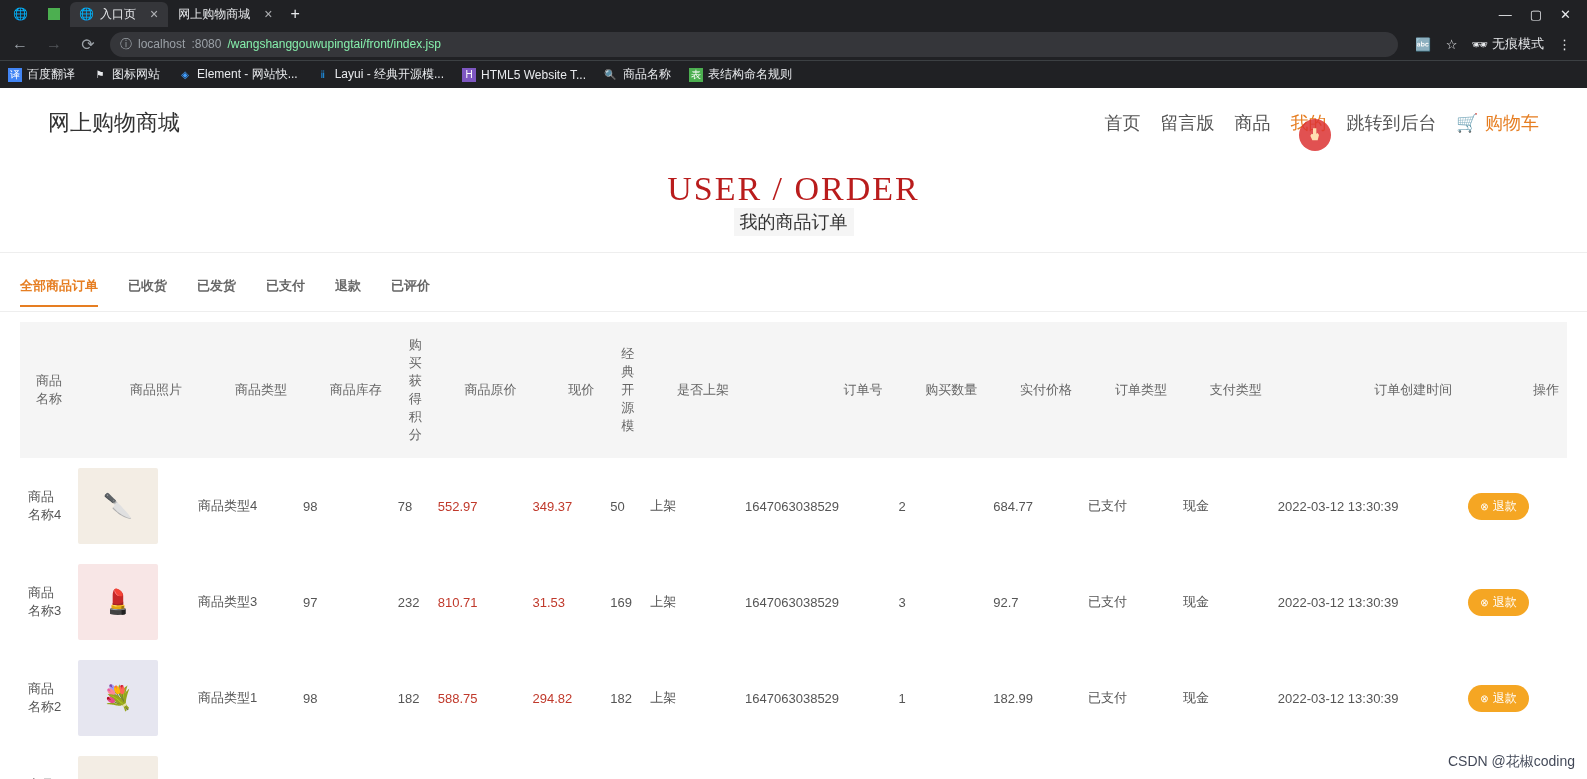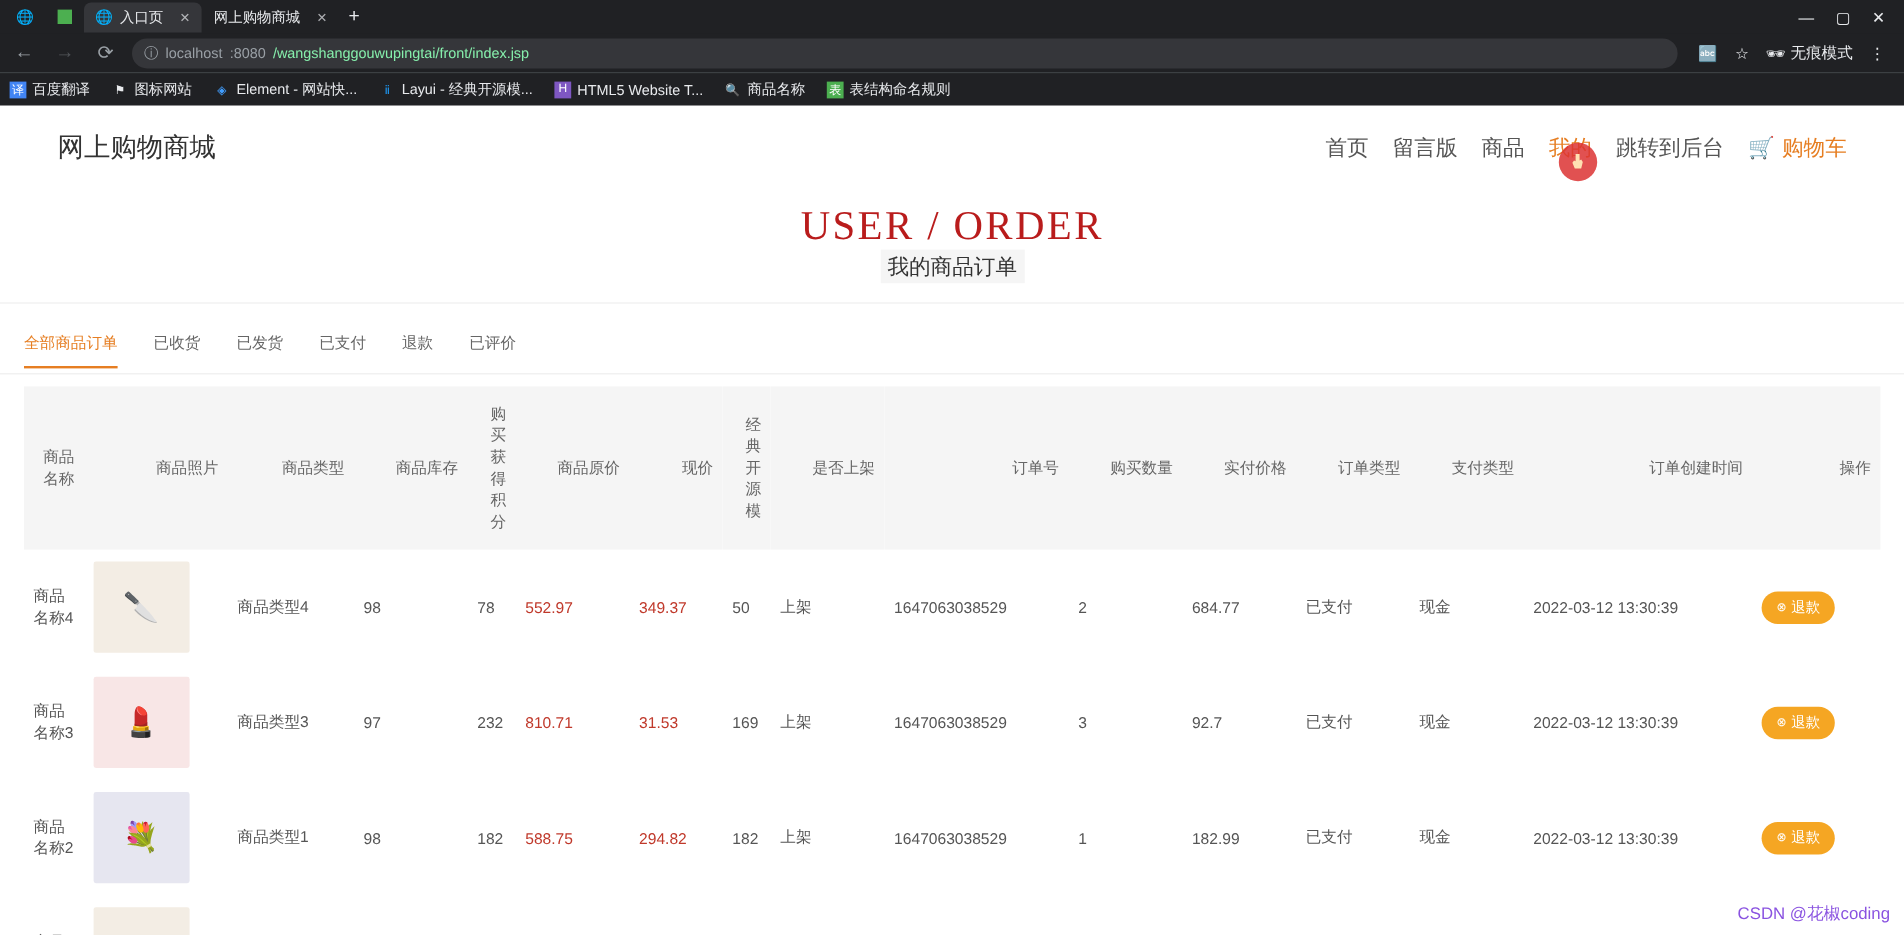--- a/index.html
+++ b/index.html
@@ -35,34 +35,34 @@
     .main-nav a.cart { color: #e67e22; display: flex; align-items: center; gap: 6px; }
     .main-nav a.mine { color: #e67e22; position: relative; }
     .cursor-indicator { position: absolute; top: 8px; left: 8px; width: 32px; height: 32px; border-radius: 50%; background: rgba(220,50,50,0.85); display: flex; align-items: center; justify-content: center; }
     
     .page-title-block { text-align: center; padding: 12px 0 8px; }
     .page-title-en { font-family: Georgia, serif; font-size: 34px; color: #b91c1c; letter-spacing: 2px; }
     .page-title-cn { font-size: 18px; color: #333; background: #f5f5f5; display: inline-block; padding: 2px 6px; }
     hr.sep { border: none; border-top: 1px solid #eee; margin: 8px 0 0; }
     
     .order-tabs { display: flex; gap: 30px; padding: 18px 20px 4px; font-size: 13px; color: #666; border-bottom: 1px solid #eee; }
-    .order-tab { padding: 6px 0 10px; cursor: pointer; }
+    .order-tab { padding: 6px 0 10px; cursor: pointer; font-weight: bold; }
     .order-tab.active { color: #e67e22; border-bottom: 2px solid #e67e22; }
     
     .order-table { width: calc(100% - 40px); margin: 10px 20px; border-collapse: collapse; font-size: 13px; color: #555; }
     .order-table thead th { background: #f5f5f5; font-weight: normal; text-align: right; padding: 14px 8px; color: #666; }
     .order-table tbody td { padding: 10px 8px; vertical-align: middle; border-bottom: 0px solid #f0f0f0; }
     .order-table .price-orig, .order-table .price-now { color: #c0392b; }
     .product-img { width: 80px; height: 76px; background: #f3ede4; display: flex; align-items: center; justify-content: center; font-size: 24px; border-radius: 2px; }
     .product-img.cosmetics { background: #f8e6e6; }
     .product-img.flowers { background: #e6e6f0; }
     .action-btn { background: #f5a623; color: #fff; border: none; border-radius: 14px; padding: 5px 12px; font-size: 12px; display: inline-flex; align-items: center; gap: 4px; cursor: pointer; }
     .action-btn .ac-icon { font-size: 10px; }
     
-    .watermark { position: fixed; right: 12px; bottom: 8px; font-size: 14px; color: #6d28d9; opacity: 0.8; }
+    .watermark { position: fixed; right: 12px; bottom: 8px; font-size: 14px; color: #0f172a; opacity: 0.8; }
   </style>
 </head>
 <body>
 
 <div class="browser-chrome">
   <div class="tabs-bar">
     <div class="tab">
         <span class="favicon">🌐</span>
       </div>
     <div class="tab">

